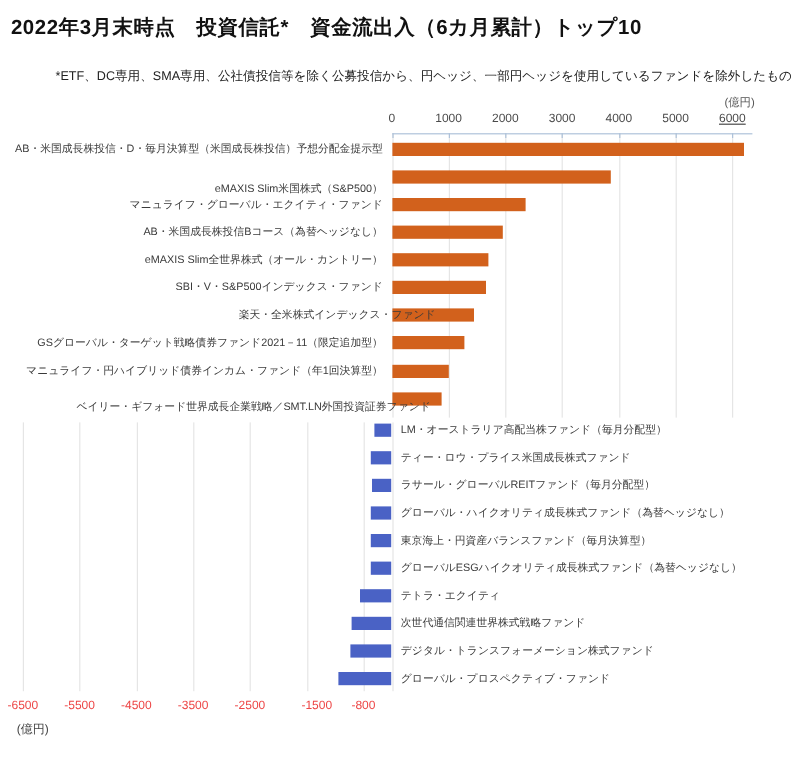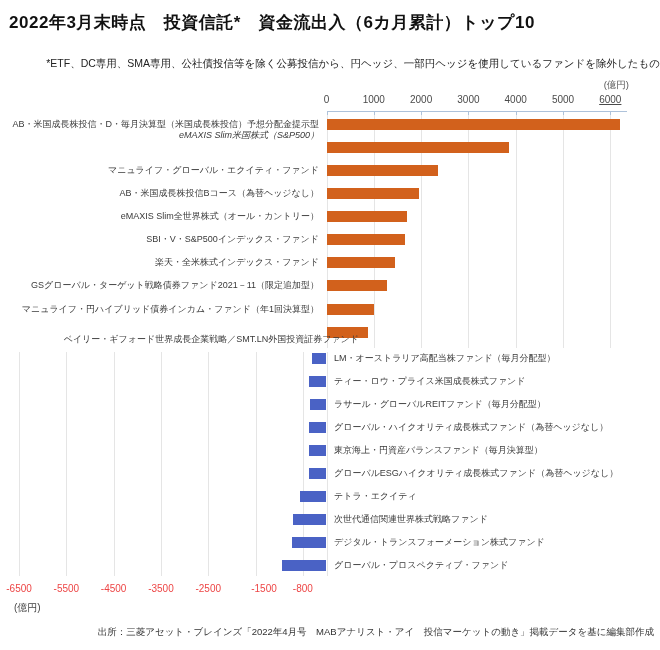--- a/index.html
+++ b/index.html
@@ -86,31 +86,31 @@
       <div class="grid-line" style="left: 208.25px; top: 352px; height: 224px; background: rgb(229, 229, 229);"></div>
       <div class="tick-label neg" style="left: 180.25px; top: 583px; color: rgb(237, 69, 69);">-2500</div>
       <div class="grid-line" style="left: 255.55px; top: 352px; height: 224px; background: rgb(229, 229, 229);"></div>
       <div class="tick-label neg" style="left: 236px; top: 583px; color: rgb(237, 69, 69);">-1500</div>
       <div class="grid-line" style="left: 302.85px; top: 352px; height: 224px; background: rgb(229, 229, 229);"></div>
       <div class="tick-label neg" style="left: 274.85px; top: 583px; color: rgb(237, 69, 69);">-800</div>
       <div class="grid-line" style="left: 326.5px; top: 352px; height: 224px; background: rgb(229, 229, 229);"></div>
       <div class="bar" style="left: 326.5px; top: 119.1px; width: 293.26px; background: rgb(210, 97, 28);"></div>
       <div class="fund-label right" style="top: 119.1px;">AB・米国成長株投信・D・毎月決算型（米国成長株投信）予想分配金提示型</div>
       <div class="bar" style="left: 326.5px; top: 142.15px; width: 182.105px; background: rgb(210, 97, 28);"></div>
-      <div class="fund-label right" style="top: 130px; font-style: italic;">eMAXIS Slim米国株式（S&amp;P500）</div>
+      <div class="fund-label right" style="top: 152px;">eMAXIS Slim米国株式（S&amp;P500）</div>
       <div class="bar" style="left: 326.5px; top: 165.2px; width: 111.155px; background: rgb(210, 97, 28);"></div>
       <div class="fund-label right" style="top: 165.2px;">マニュライフ・グローバル・エクイティ・ファンド</div>
       <div class="bar" style="left: 326.5px; top: 188.25px; width: 92.708px; background: rgb(210, 97, 28);"></div>
       <div class="fund-label right" style="top: 188.25px;">AB・米国成長株投信Bコース（為替ヘッジなし）</div>
       <div class="bar" style="left: 326.5px; top: 211.3px; width: 80.41px; background: rgb(210, 97, 28);"></div>
       <div class="fund-label right" style="top: 211.3px;">eMAXIS Slim全世界株式（オール・カントリー）</div>
       <div class="bar" style="left: 326.5px; top: 234.35px; width: 78.045px; background: rgb(210, 97, 28);"></div>
       <div class="fund-label right" style="top: 234.35px;">SBI・V・S&amp;P500インデックス・ファンド</div>
       <div class="bar" style="left: 326.5px; top: 257.4px; width: 68.585px; background: rgb(210, 97, 28);"></div>
-      <div class="fund-label right" style="top: 257.4px;">楽天・全米株式インデックス・ファンド</div>
+      <div class="fund-label right" style="top: 257.4px; padding-left: 44px;">楽天・全米株式インデックス・ファンド</div>
       <div class="bar" style="left: 326.5px; top: 280.45px; width: 60.071px; background: rgb(210, 97, 28);"></div>
       <div class="fund-label right" style="top: 280.45px;">GSグローバル・ターゲット戦略債券ファンド2021－11（限定追加型）</div>
       <div class="bar" style="left: 326.5px; top: 303.5px; width: 47.3px; background: rgb(210, 97, 28);"></div>
       <div class="fund-label right" style="top: 303.5px; text-align: right;">マニュライフ・円ハイブリッド債券インカム・ファンド（年1回決算型）</div>
       <div class="bar" style="left: 326.5px; top: 326.55px; width: 41.624px; background: rgb(210, 97, 28);"></div>
       <div class="fund-label right" style="top: 334px; margin-left: 40px;">ベイリー・ギフォード世界成長企業戦略／SMT.LN外国投資証券ファンド</div>
       <div class="bar" style="left: 311.837px; top: 352.7px; width: 14.663px; background: rgb(74, 98, 197);"></div>
       <div class="fund-label left" style="top: 352.7px;">LM・オーストラリア高配当株ファンド（毎月分配型）</div>
       <div class="bar" style="left: 309.472px; top: 375.75px; width: 17.028px; background: rgb(74, 98, 197);"></div>
       <div class="fund-label left" style="top: 375.75px;">ティー・ロウ・プライス米国成長株式ファンド</div>
@@ -124,14 +124,13 @@
       <div class="fund-label left" style="top: 467.95px;">グローバルESGハイクオリティ成長株式ファンド（為替ヘッジなし）</div>
       <div class="bar" style="left: 300.485px; top: 491px; width: 26.015px; background: rgb(74, 98, 197);"></div>
       <div class="fund-label left" style="top: 491px;">テトラ・エクイティ</div>
       <div class="bar" style="left: 293.39px; top: 514.05px; width: 33.11px; background: rgb(74, 98, 197);"></div>
       <div class="fund-label left" style="top: 514.05px;">次世代通信関連世界株式戦略ファンド</div>
       <div class="bar" style="left: 291.971px; top: 537.1px; width: 34.529px; background: rgb(74, 98, 197);"></div>
       <div class="fund-label left" style="top: 537.1px;">デジタル・トランスフォーメーション株式ファンド</div>
       <div class="bar" style="left: 281.565px; top: 560.15px; width: 44.935px; background: rgb(74, 98, 197);"></div>
       <div class="fund-label left" style="top: 560.15px;">グローバル・プロスペクティブ・ファンド</div>
     </div>
-  <div class="source">出所：三菱アセット・ブレインズ「2022年4月号　MABアナリスト・アイ　投信マーケットの動き」掲載データを基に編集部作成</div>
 </div>
 
 </body></html>

